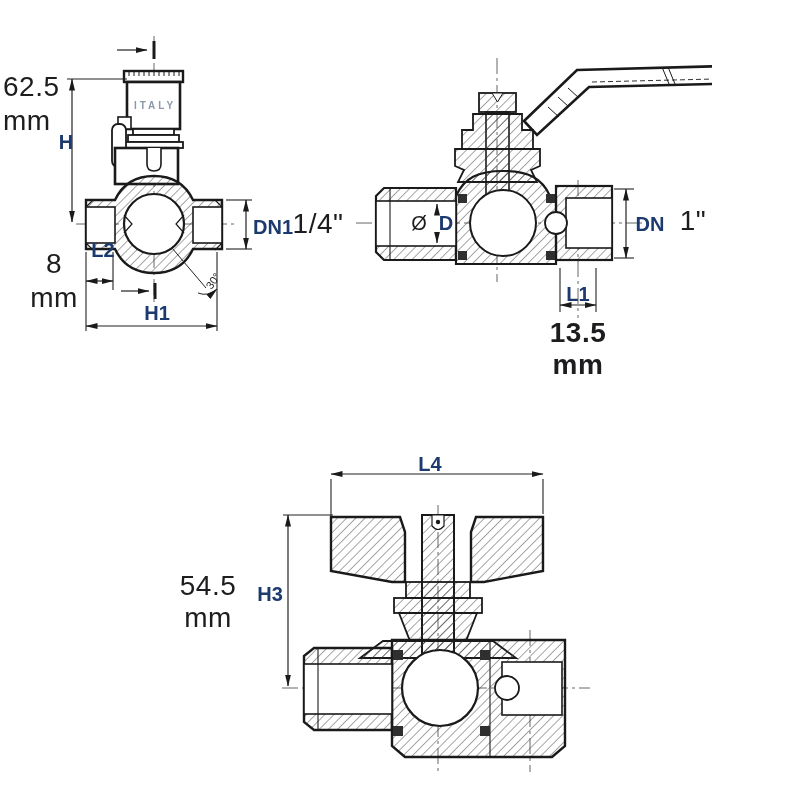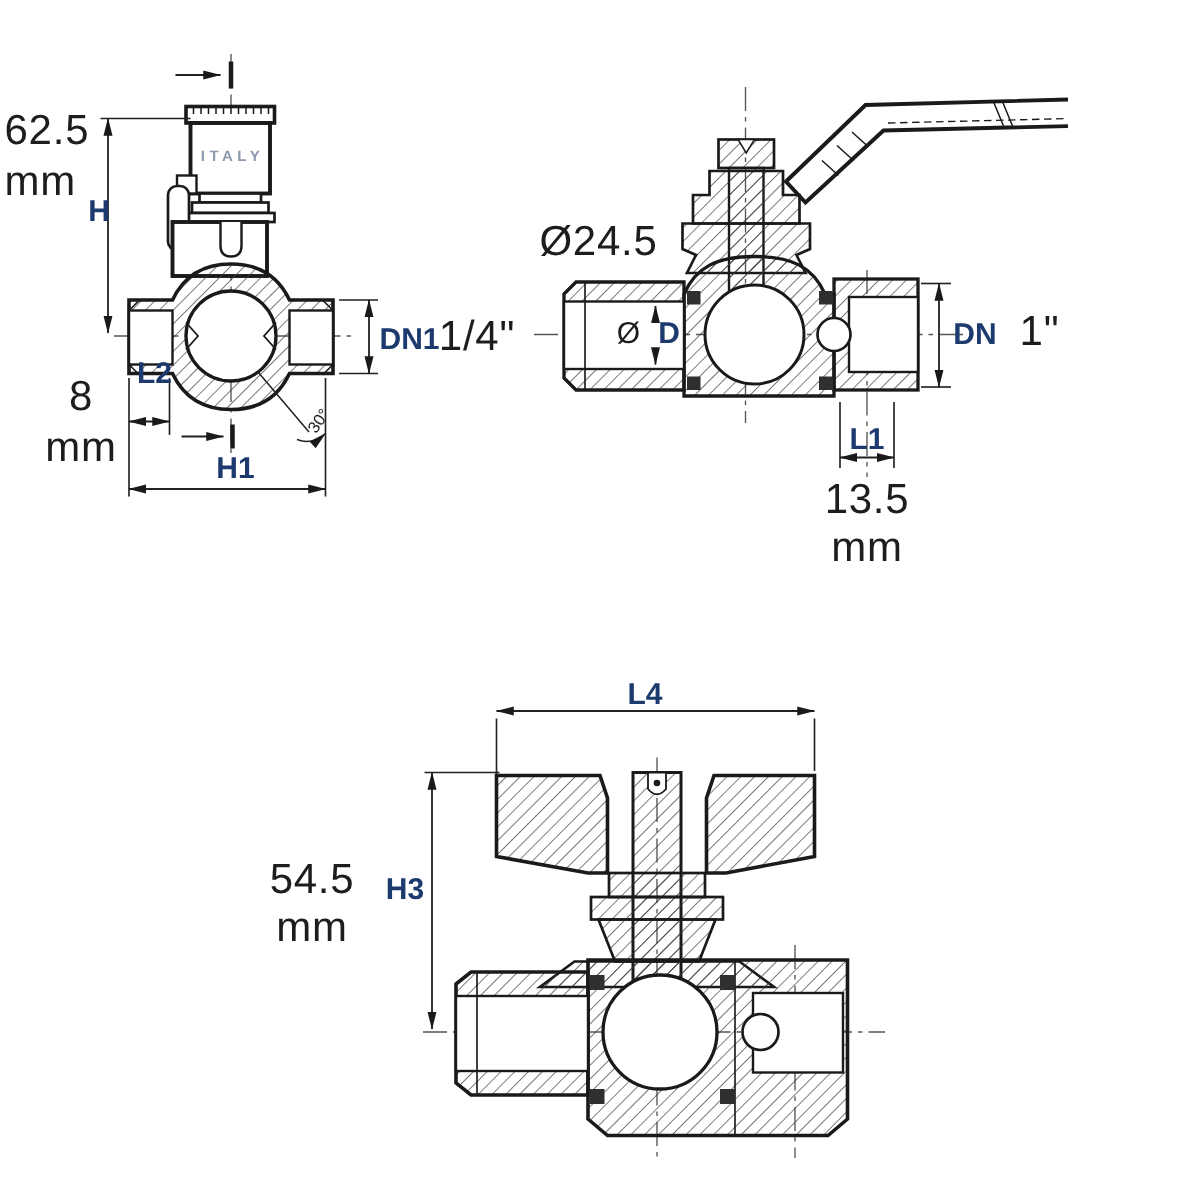--- a/index.html
+++ b/index.html
@@ -182,27 +182,26 @@
   <div class="val">8</div>
   <div class="val">mm</div>
 </div>
 <div class="txt lab-s" style="left:103px;top:250px;">L2</div>
 <div class="txt lab" style="left:157px;top:313px;text-align:center;">H1</div>
 <div class="txt lab-s" style="left:273px;top:227px;">DN1</div>
 <div class="txt val" style="left:318px;top:224px;">1/4"</div>
 <div class="txt angle" style="left:213px;top:281px;">30°</div>
 <div class="txt brand" style="left:155px;top:105px;">ITALY</div>
 
-<div class="txt val" style="left:399px;top:161px;">Ø24.5</div>
 <div class="txt sym" style="left:419px;top:223px;">Ø</div>
 <div class="txt lab" style="left:446px;top:223px;">D</div>
 <div class="txt lab-s" style="left:650px;top:224px;">DN</div>
 <div class="txt val" style="left:693px;top:221px;">1"</div>
 <div class="txt lab-s" style="left:578px;top:294px;">L1</div>
-<div class="txt" style="left:578px;top:349px;">
+<div class="txt" style="left:578px;top:349px;font-weight:bold;">
   <div class="val2">13.5</div>
   <div class="val2">mm</div>
 </div>
 
 <div class="txt lab" style="left:430px;top:464px;">L4</div>
 <div class="txt" style="left:208px;top:602px;">
   <div class="val2">54.5</div>
   <div class="val2">mm</div>
 </div>
 <div class="txt lab" style="left:270px;top:594px;">H3</div>

